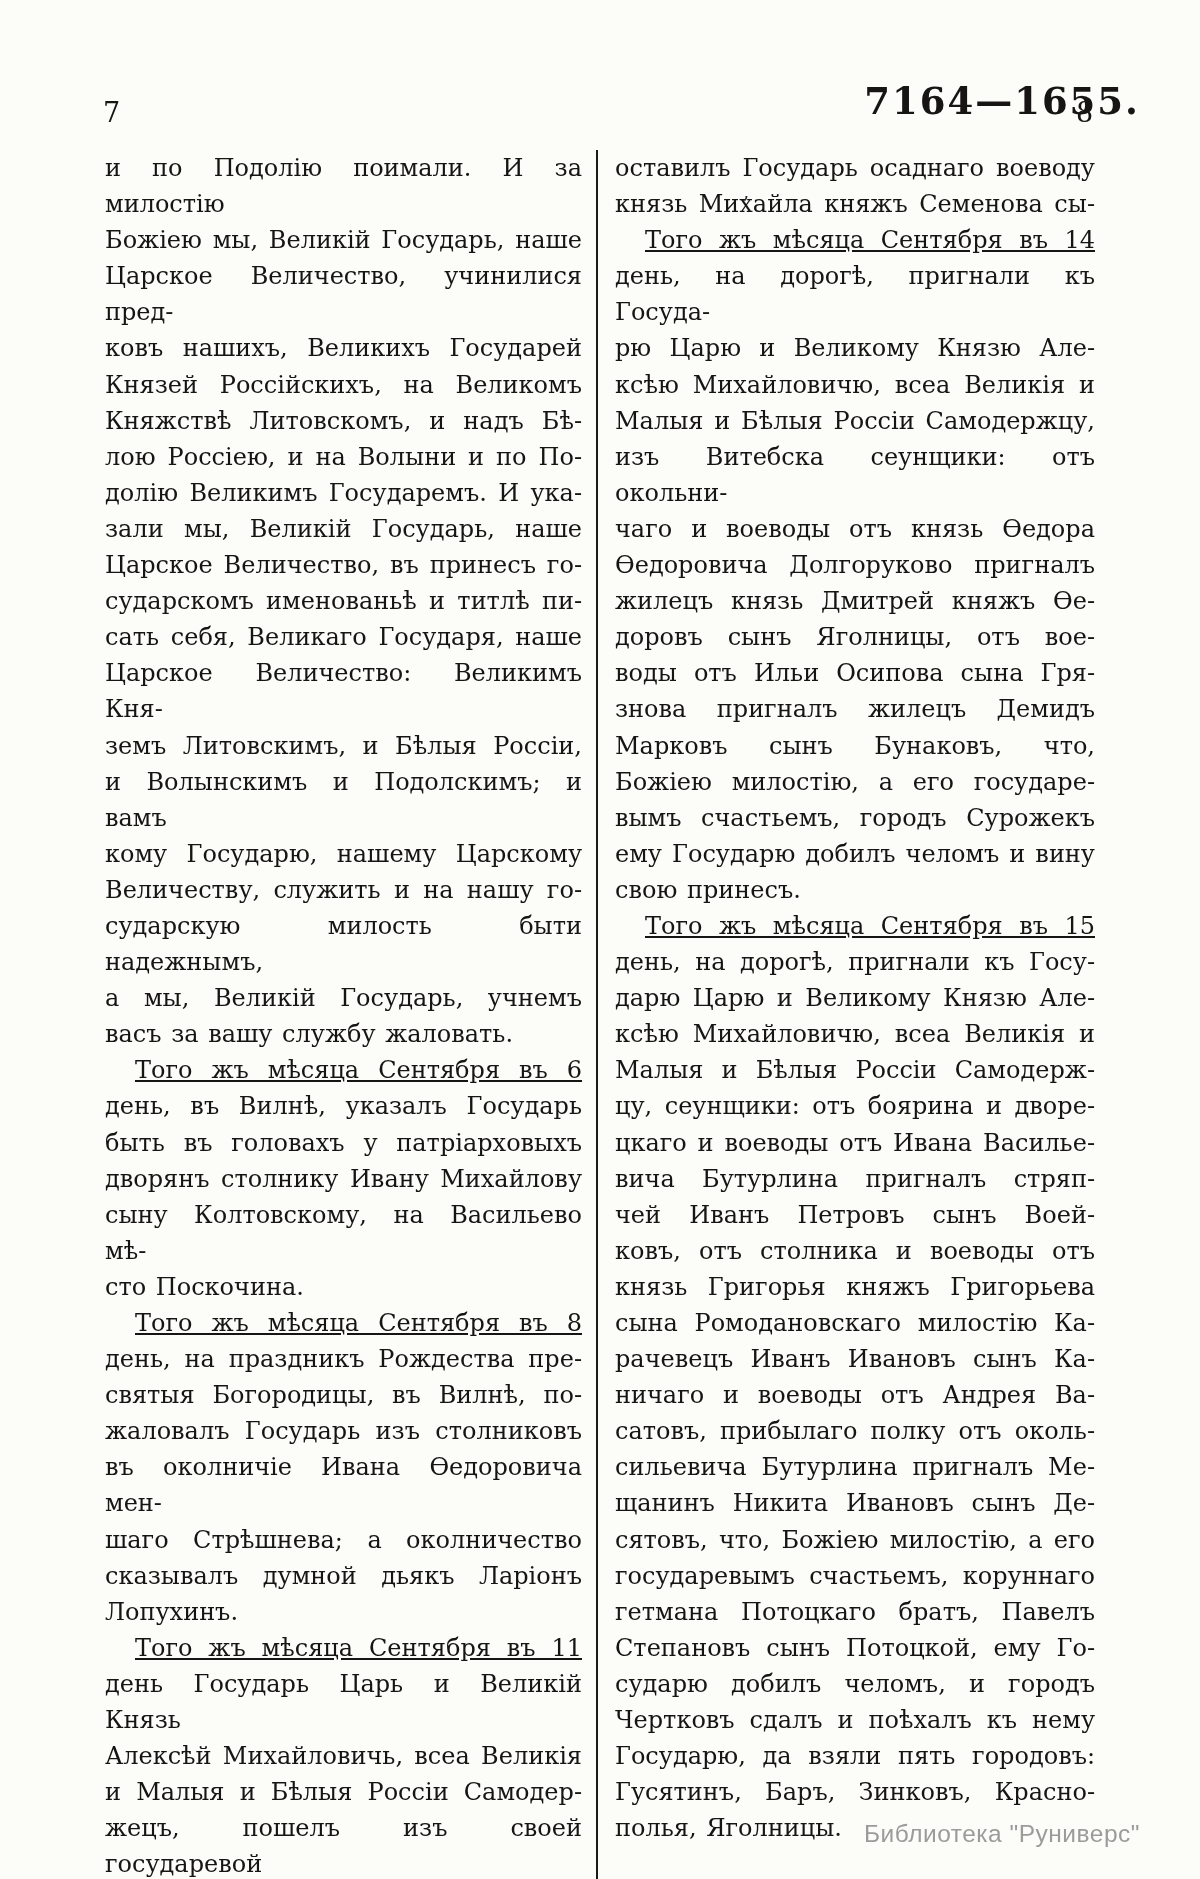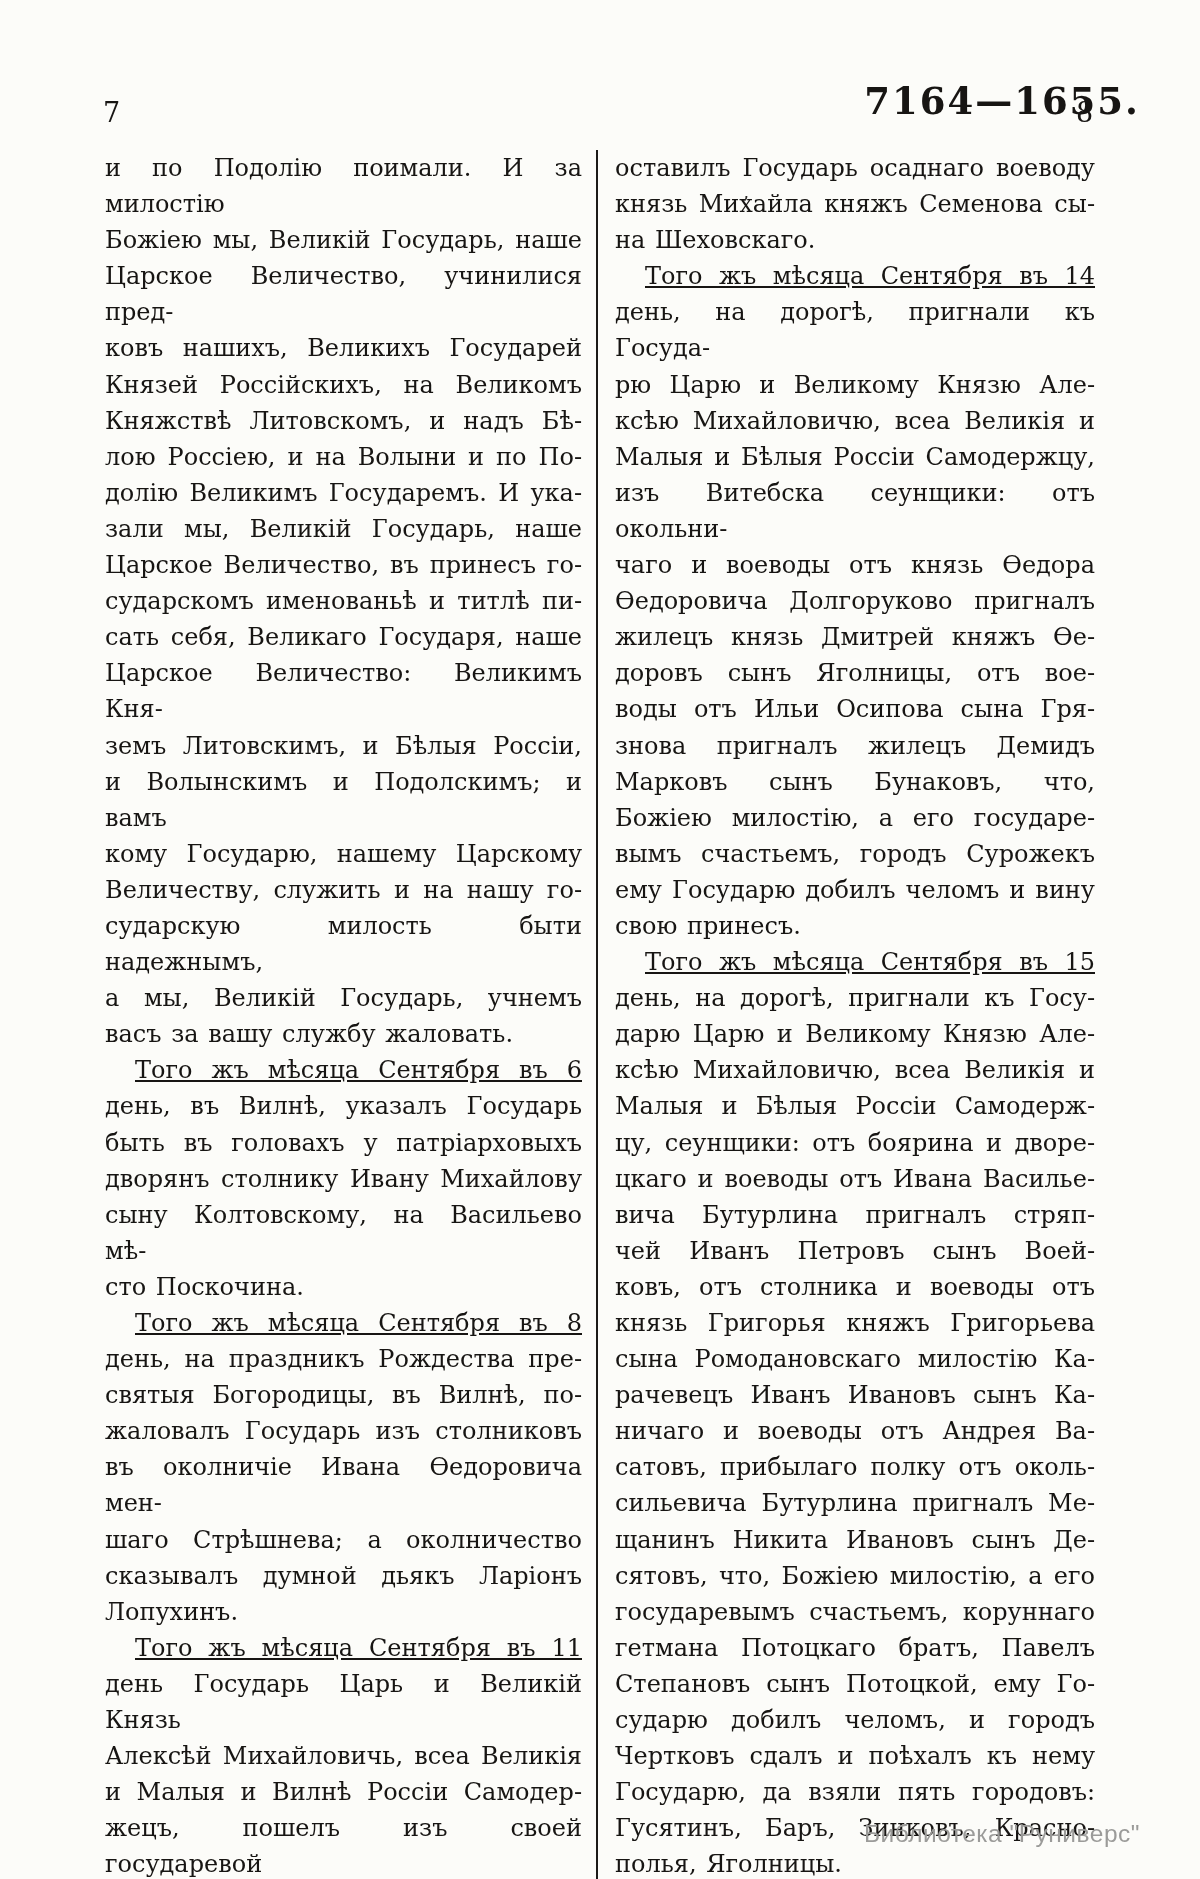--- a/index.html
+++ b/index.html
@@ -116,28 +116,27 @@
         <div class="line">день, на праздникъ Рождества пре-</div>
         <div class="line">святыя Богородицы, въ Вилнѣ, по-</div>
         <div class="line">жаловалъ Государь изъ столниковъ</div>
         <div class="line">въ околничіе Ивана Ѳедоровича мен-</div>
         <div class="line">шаго Стрѣшнева; а околничество</div>
         <div class="line">сказывалъ думной дьякъ Ларіонъ</div>
         <div class="line last">Лопухинъ.</div>
         <div class="line indent">Того жъ мѣсяца Сентября въ 11</div>
         <div class="line">день Государь Царь и Великій Князь</div>
         <div class="line">Алексѣй Михайловичь, всеа Великія</div>
-        <div class="line">и Малыя и Вилнѣ Россіи Самодер-</div>
+        <div class="line">и Малыя и Бѣлыя Россіи Самодер-</div>
         <div class="line">жецъ, пошелъ изъ своей государевой</div>
       </div>
     <div class="divider"></div>
     <div class="col col-right">
         <div class="line">оставилъ Государь осаднаго воеводу</div>
         <div class="line">князь Михайла княжъ Семенова сы-</div>
-        <div class="line last">на Шеховскаго.</div>
         <div class="line indent">Того жъ мѣсяца Сентября въ 14</div>
         <div class="line">день, на дорогѣ, пригнали къ Госуда-</div>
         <div class="line">рю Царю и Великому Князю Але-</div>
         <div class="line">ксѣю Михайловичю, всеа Великія и</div>
         <div class="line">Малыя и Бѣлыя Россіи Самодержцу,</div>
         <div class="line">изъ Витебска сеунщики: отъ окольни-</div>
         <div class="line">чаго и воеводы отъ князь Ѳедора</div>
         <div class="line">Ѳедоровича Долгоруково пригналъ</div>
         <div class="line">жилецъ князь Дмитрей княжъ Ѳе-</div>
         <div class="line">доровъ сынъ Яголницы, отъ вое-</div>

